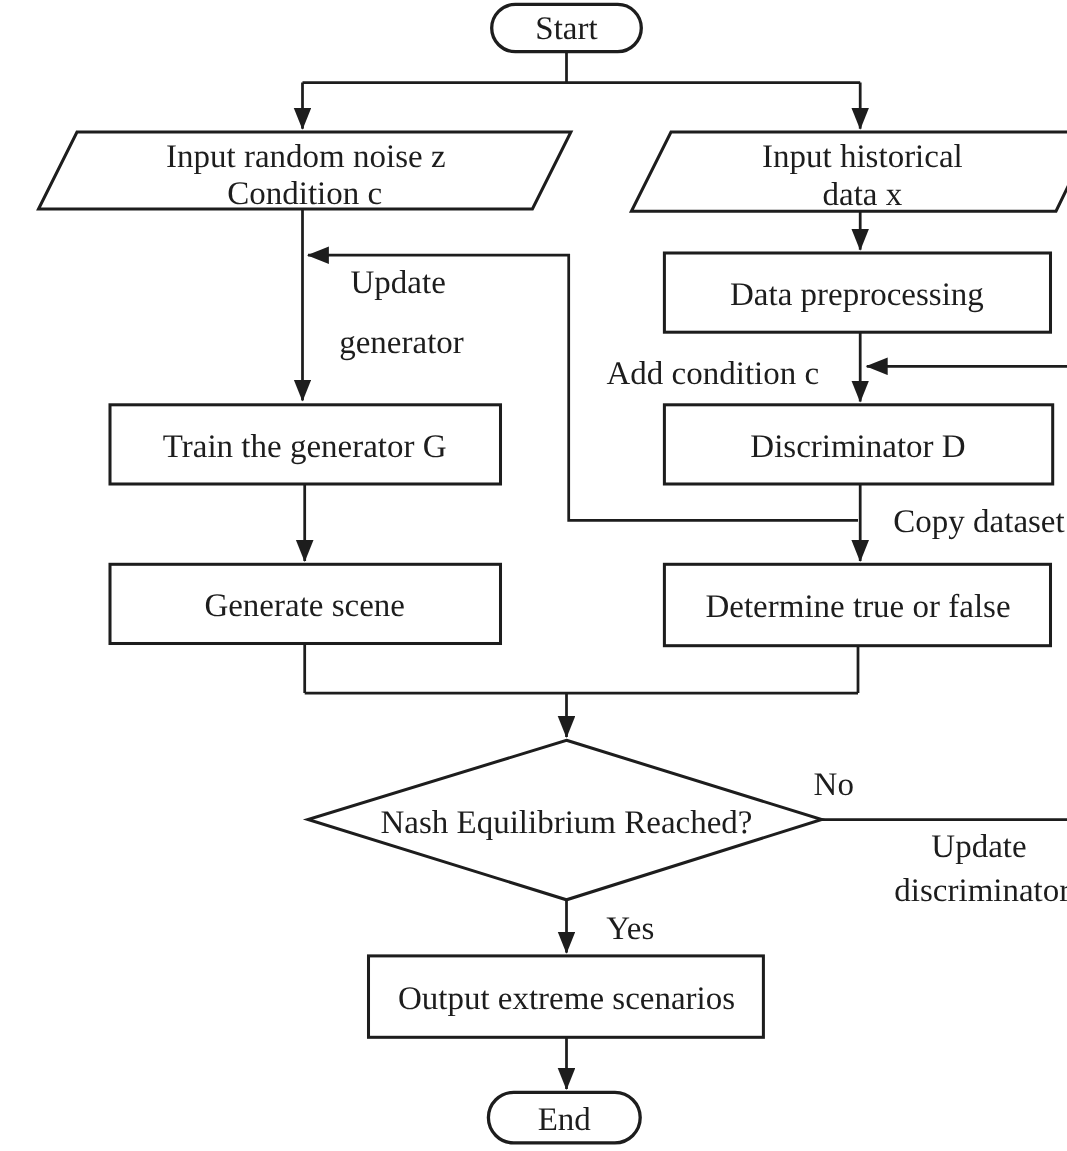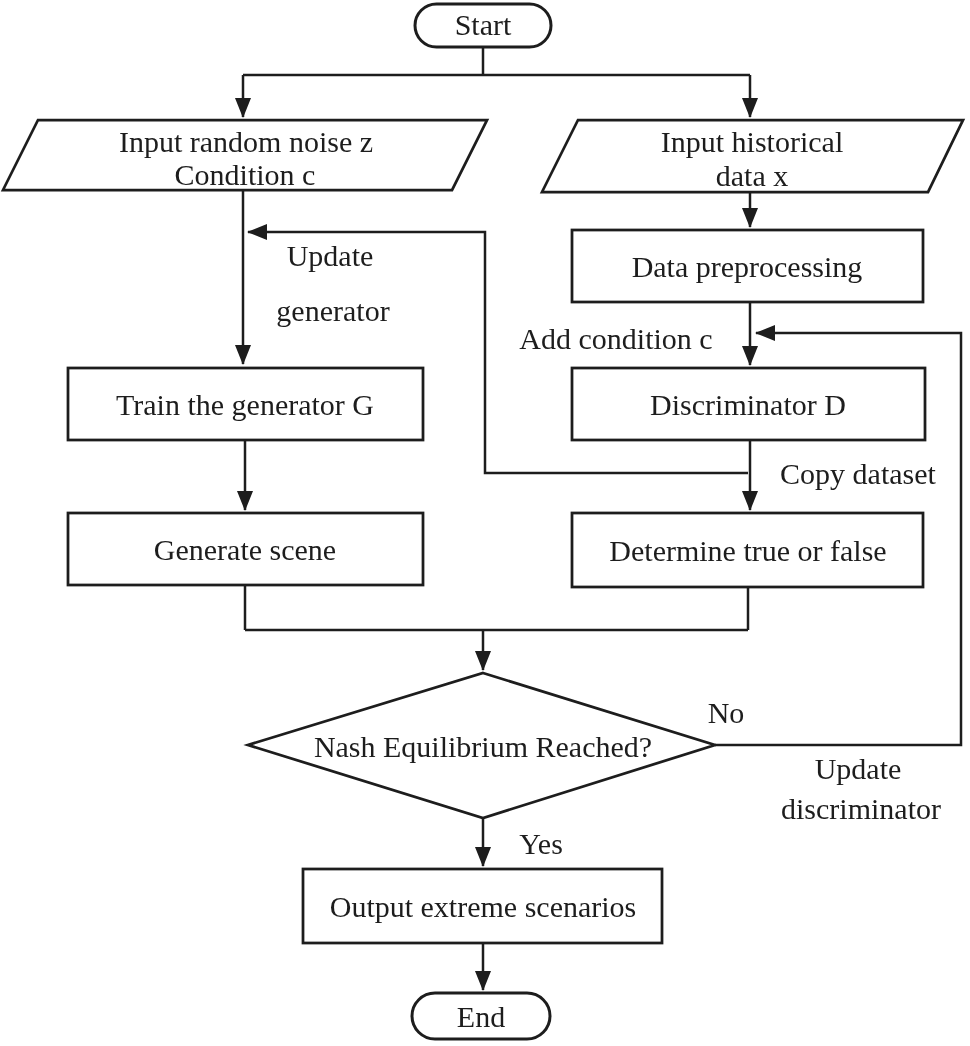--- a/index.html
+++ b/index.html
@@ -8,20 +8,21 @@
     background: #ffffff;
     width: 970px;
     height: 1046px;
     overflow: hidden;
   }
   .canvas {
     position: relative;
     width: 822px;
     height: 1046px;
     background: #ffffff;
+    padding-left: 32px;
   }
   svg {
     display: block;
   }
   .edge {
     fill: none;
     stroke: #1d1d1d;
     stroke-width: 2.5;
   }
   .shape {

